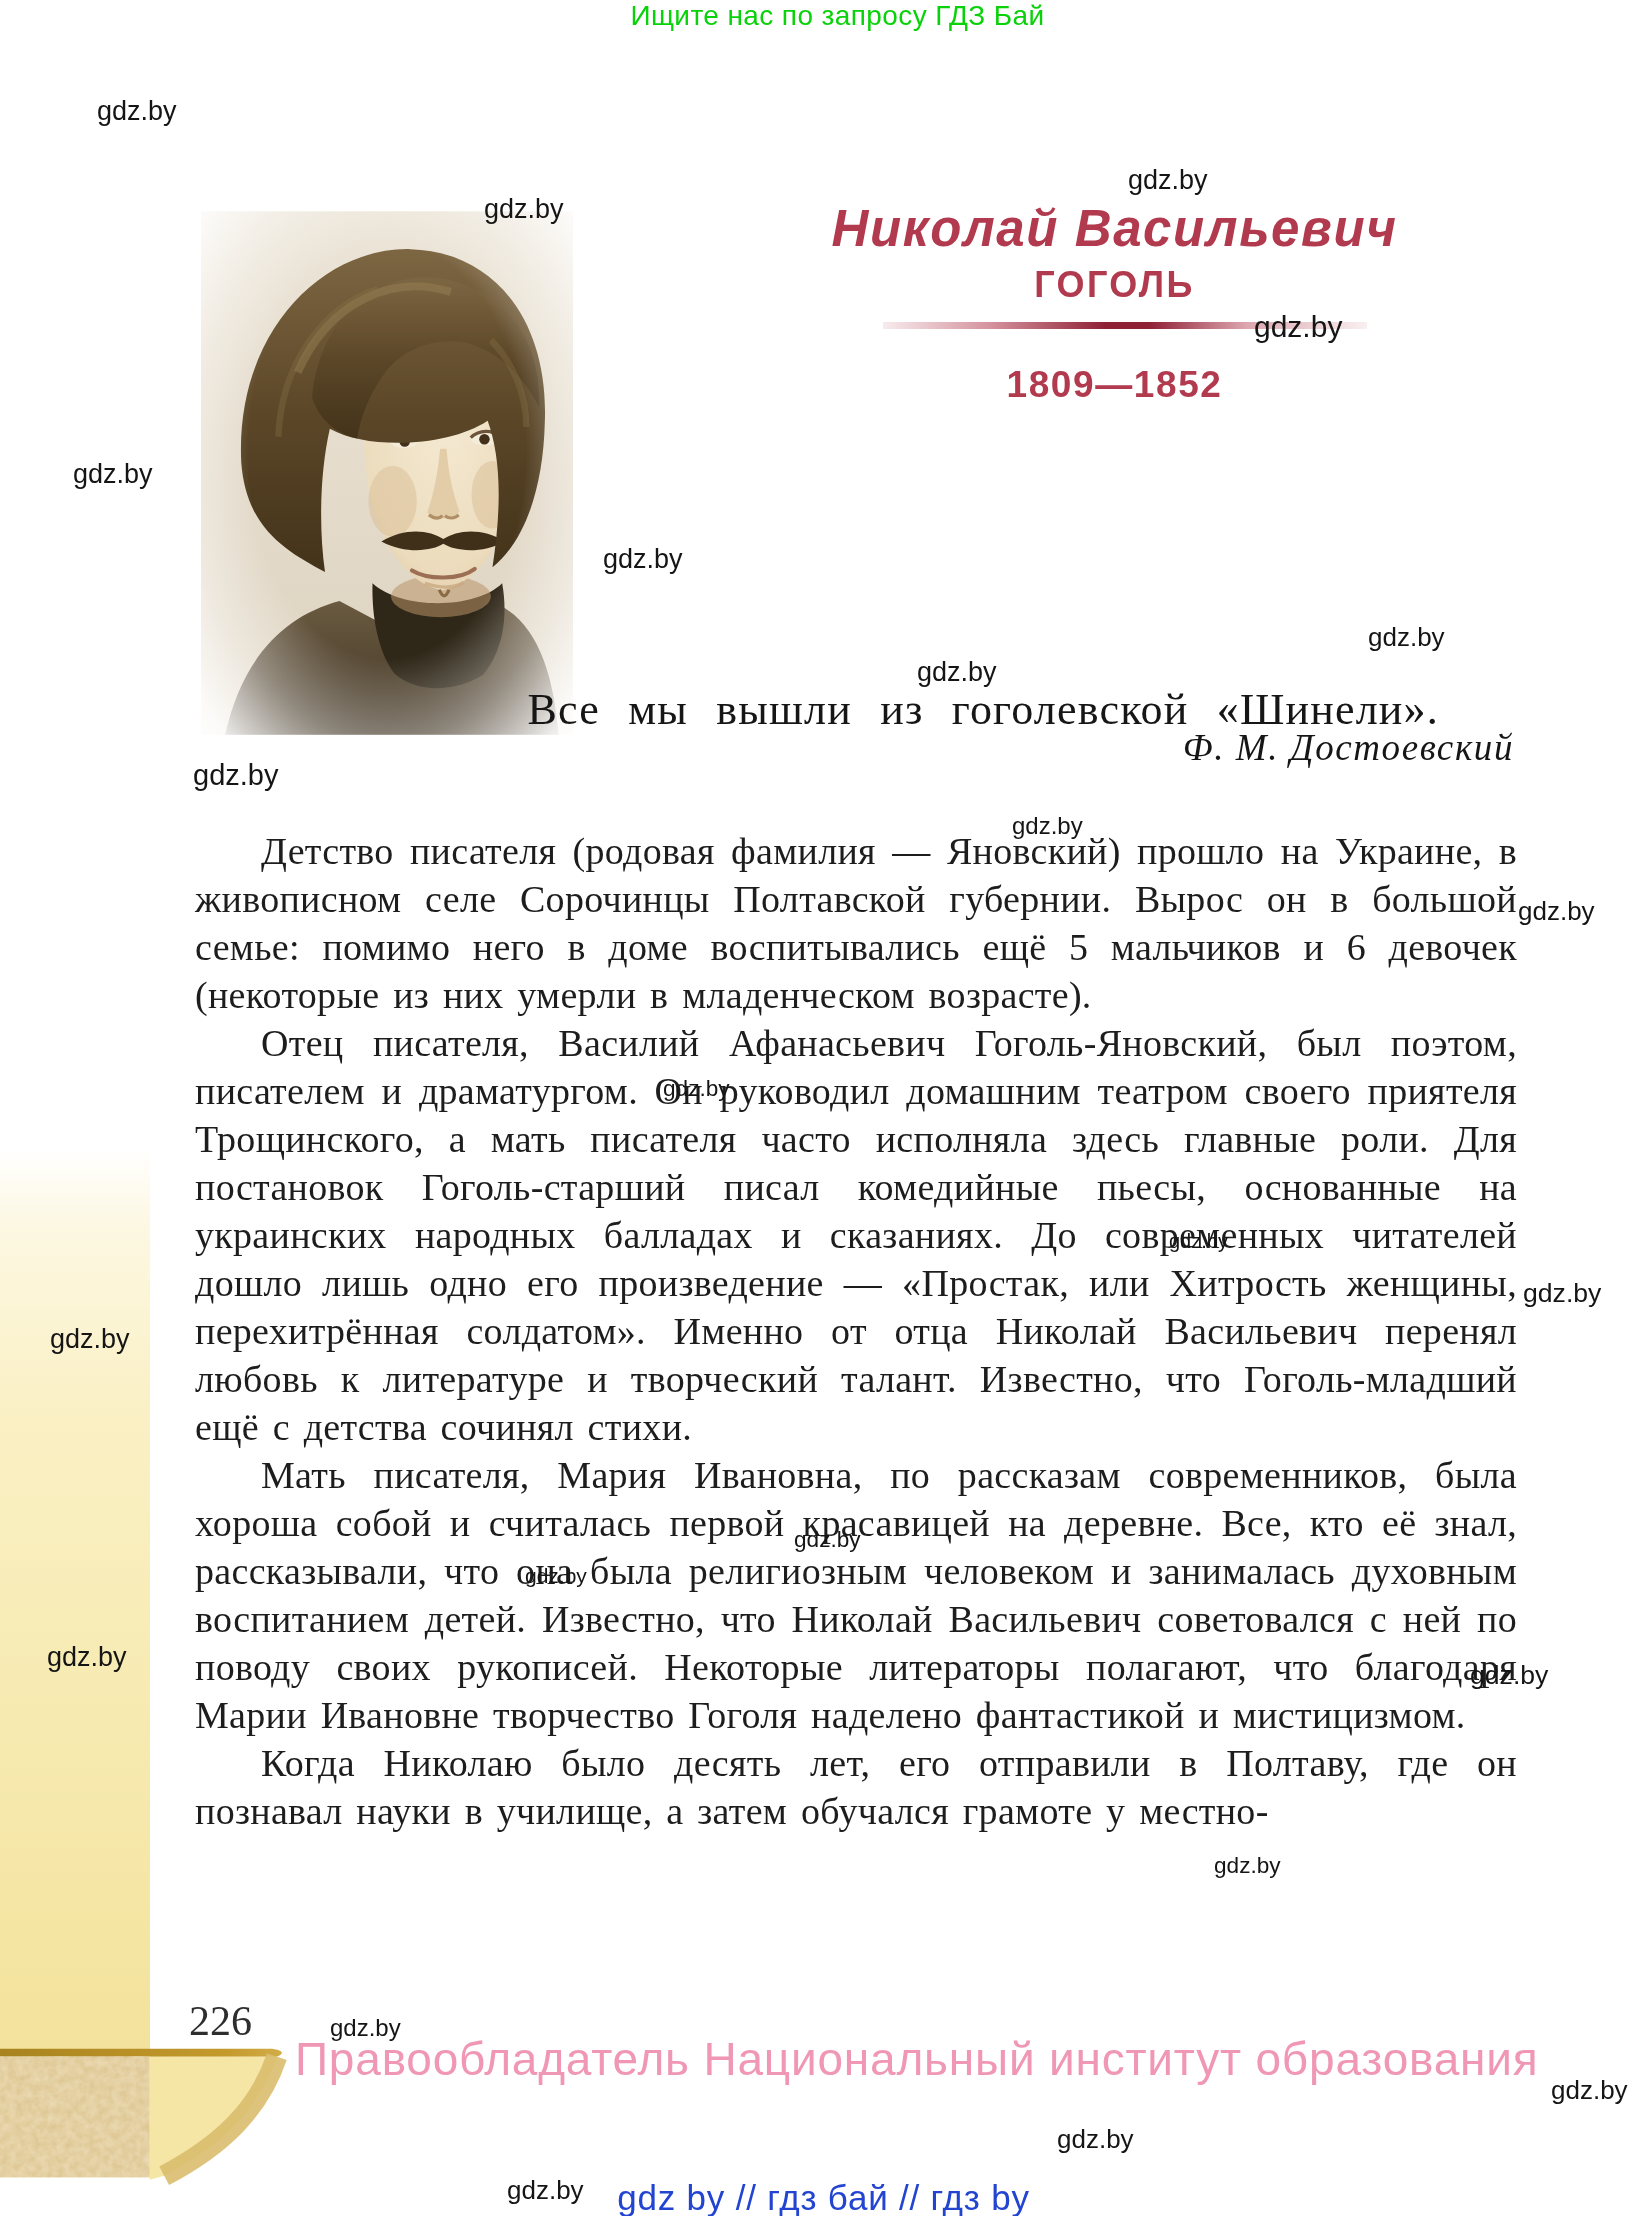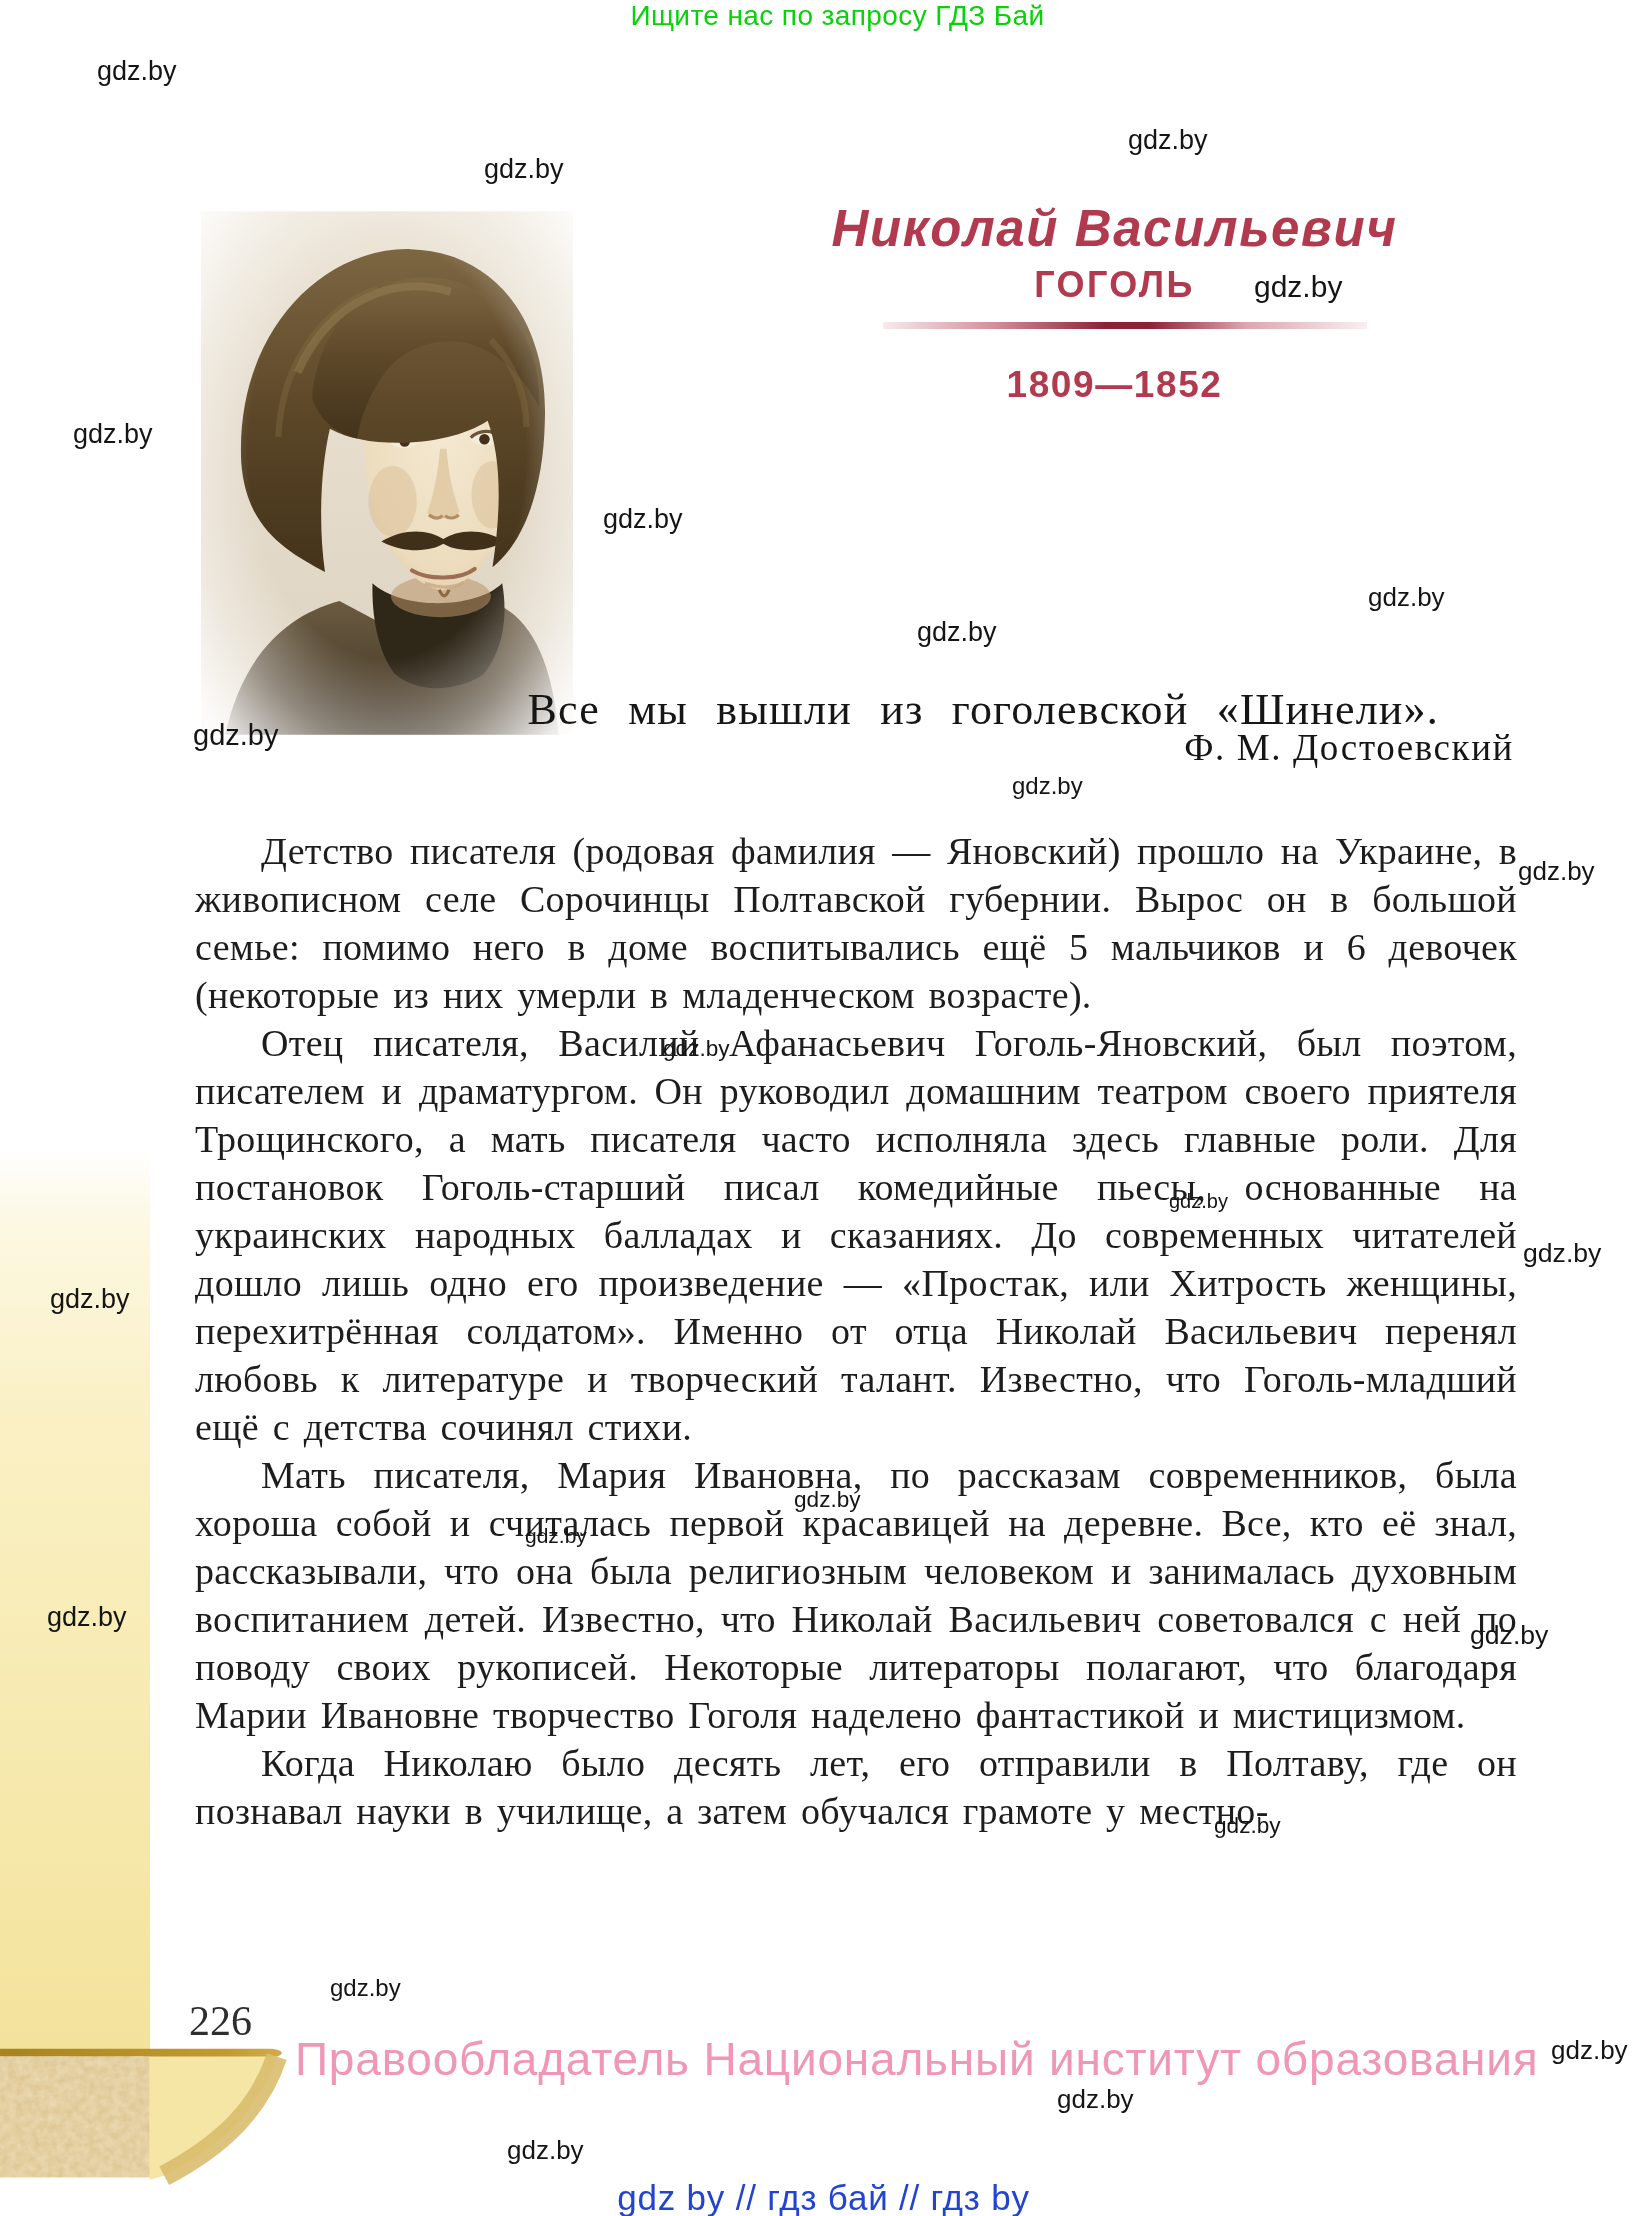--- a/index.html
+++ b/index.html
@@ -54,21 +54,21 @@
   }
   
   .epigraph-quote{
     position:absolute; right:208px; top:684px;
     font-family:Liberation Serif, serif;
     font-size:44px; letter-spacing:1.2px; word-spacing:16px;
     white-space:nowrap; color:#161616;
   }
   .epigraph-author{
     position:absolute; right:133px; top:726px;
-    font-family:"Liberation Serif",serif; 
+    font-family:"Liberation Serif",serif; font-style:italic;
     font-size:37px; letter-spacing:1.6px; white-space:nowrap; color:#161616;
   }
   
   .body-text{
     position:absolute; left:195px; top:800px; width:1322px;
     font-family:"Liberation Serif",serif;
     font-size:38px; line-height:48px; color:#1d1d1d;
     text-align:justify;
     margin-top:27px;
   }
@@ -96,20 +96,21 @@
   .footer-links{
     position:absolute; left:0; top:2178px; width:1647px;
     text-align:center; font-size:35px; letter-spacing:0.8px;
   }
   
   #wm-layer .wm{
     position:absolute;
     font-family:"Liberation Sans",sans-serif;
     white-space:nowrap;
     line-height:1;
+    margin-top:40px;
   }
 </style>
 </head>
 <body>
 
 <div class="canvas">
 
   <div class="promo" style="color: rgb(10, 210, 10);">Ищите нас по запросу ГДЗ Бай</div>
 
   <div class="portrait">

